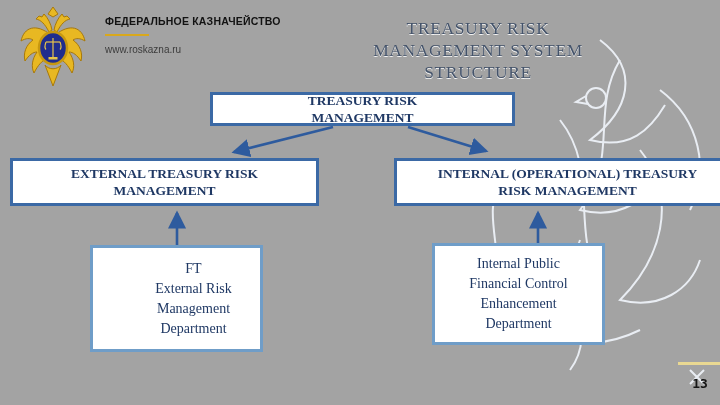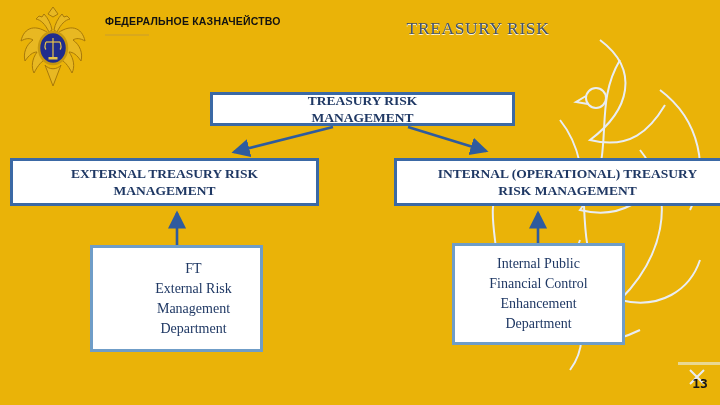--- a/index.html
+++ b/index.html
@@ -1,20 +1,20 @@
 <!DOCTYPE html>
 <html><head>
 <meta charset="utf-8">
 <style>
   * { margin:0; padding:0; box-sizing:border-box; }
   html,body { width:720px; height:405px; }
   body { font-family:"Liberation Serif", serif; }
   .slide {
     position:relative; width:720px; height:405px;
-    background:#eab308; overflow:hidden;
+    background:#a3a3a3; overflow:hidden;
   }
   
   .watermark { position:absolute; left:0; top:0; width:720px; height:405px; z-index:0; }
   
   .logo-eagle { position:absolute; left:18px; top:5px; z-index:3; }
   .logo-text { position:absolute; left:105px; top:15px; z-index:3; font-family:"Liberation Sans", sans-serif; }
   .org-name { font-size:10.5px; font-weight:bold; color:#121212; letter-spacing:0.2px; }
   .logo-divider { width:44px; height:2px; background:#d9a81c; margin:7px 0 8px 0; }
   .org-site { font-size:10px; color:#3c3c3c; }
   
@@ -29,21 +29,21 @@
     display:flex; align-items:center; justify-content:center;
     text-align:center; color:#1f3864;
   }
   .box .label { white-space:pre-line; }
   .box-branch { border:3px solid #3b69a5; font-weight:bold; font-size:13.5px; line-height:17px; }
   .box-leaf   { border:3px solid #6f9dc8; font-size:14px; line-height:20px; }
   #box-root  { left:210px; top:92px;  width:305px; height:34px; }
   #box-left  { left:10px;  top:158px; width:309px; height:48px; }
   #box-right { left:394px; top:158px; width:347px; height:48px; }
   #leaf-left  { left:90px;  top:245px; width:173px; height:107px;padding-left:34px; }
-  #leaf-right { left:452px; top:243px; width:173px; height:102px; }
+  #leaf-right { left:432px; top:243px; width:173px; height:102px; }
   
   .arrows { position:absolute; left:0; top:0; width:720px; height:405px; z-index:1; pointer-events:none; }
   
   .gold-line { position:absolute; left:678px; top:362px; width:42px; height:3px; background:#e9d892; z-index:3; }
   .page-number { position:absolute; left:688px; top:376px; width:24px; text-align:center;
     font-size:13px; font-weight:bold; color:#161616; z-index:3;
     font-family:"DejaVu Sans Mono", monospace; }
 </style>
 </head>
 <body>
@@ -95,24 +95,26 @@
       <line x1="28" y1="37" x2="42" y2="37"></line>
       <path d="M28,37 C26.5,41 26.5,43 28,44.5"></path>
       <path d="M42,37 C43.5,41 43.5,43 42,44.5"></path>
       <rect x="30.5" y="52" width="9" height="2.5" fill="#e8c54a" stroke="none"></rect>
     </g>
   </svg>
 
   <div class="logo-text">
     <div class="org-name">ФЕДЕРАЛЬНОЕ КАЗНАЧЕЙСТВО</div>
     <div class="logo-divider"></div>
+    <div class="org-site">www.roskazna.ru</div>
   </div>
 
   <div class="slide-title">
     <div>TREASURY RISK</div>
+    <div>MANAGEMENT SYSTEM STRUCTURE</div>
   </div>
 
   <div class="box box-branch" id="box-root">
     <span class="label">TREASURY RISK
 MANAGEMENT</span>
   </div>
 
   <div class="box box-branch" id="box-left">
     <span class="label">EXTERNAL TREASURY RISK
 MANAGEMENT</span>

